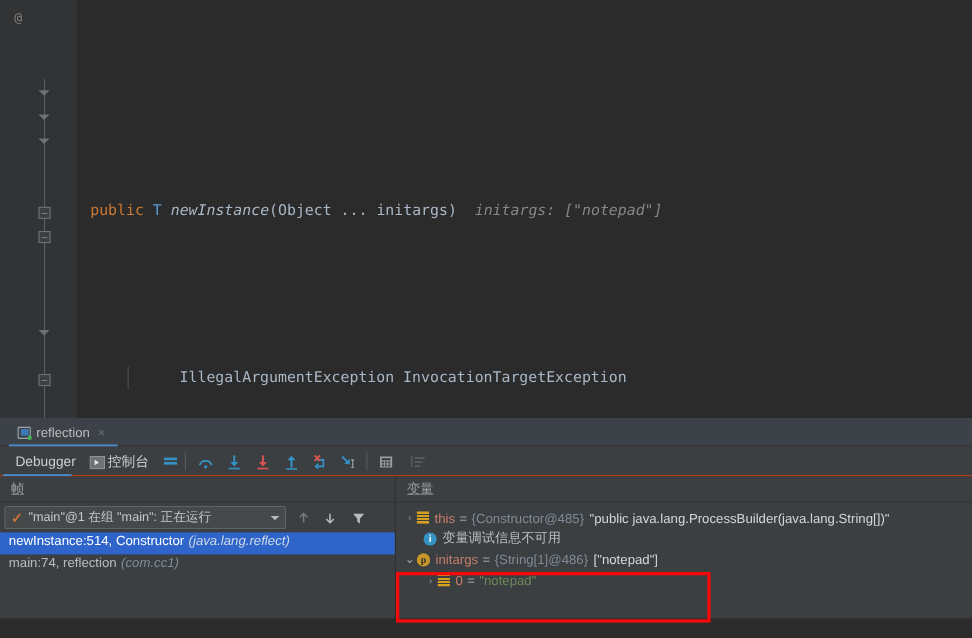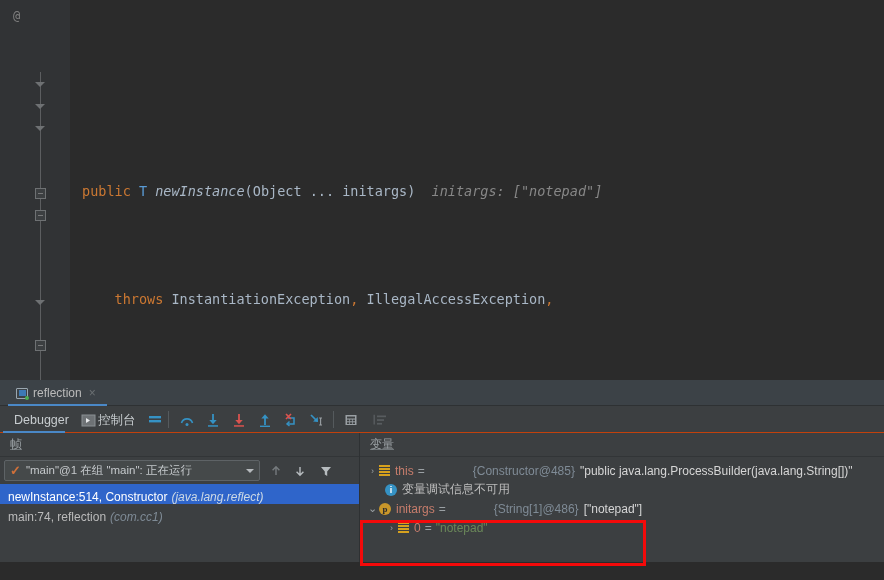--- a/index.html
+++ b/index.html
@@ -143,21 +143,21 @@
   .caret-dn {
     position:absolute; right:5px; top:8px; width:0;height:0;
     border-left:4px solid transparent;border-right:4px solid transparent;
     border-top:4px solid #b6babd;
   }
   .fr-btn { position:absolute; top:28px; width:20px; height:19px;
             display:flex;align-items:center;justify-content:center;}
 
   .frame-row {
     position:absolute; left:0; width:359px; height:20px;
-    display:flex; align-items:flex-end; padding-left:8px;
+    display:flex; align-items:flex-start; padding-left:8px;
     font-size:12px; color:#bbbbbb; white-space:nowrap;
   }
   .frame-row.sel { background:#2f65ca; color:#ffffff; }
   .frame-row .pkg { color:#7f8b96; font-style:italic; margin-left:4px; }
   .frame-row.sel .pkg { color:#cdd9e5; }
 
   
   .vrow {
     position:absolute; height:19px; display:flex; align-items:center;
     font-size:12px; color:#bbbbbb; white-space:nowrap;
@@ -177,21 +177,21 @@
     margin-right:5px; flex:0 0 auto;
     font-family:"Liberation Serif", serif;
   }
   .icon-info {
     width:12px;height:12px;border-radius:50%;background:#3592c4;
     color:#ffffff;font-size:9px;font-weight:bold;line-height:12px;text-align:center;
     margin-right:5px; flex:0 0 auto;
   }
   .vname { color:#c77d6c; }
   .veq   { color:#9aa0a4; margin:0 4px; }
-  .vref  { color:#7f8b96;margin-left:44px; }
+  .vref  { color:#7f8b96; }
   .vstr  { color:#6a8759; }
   .vwhite{ color:#d6d6d6; }
   .vinfo { color:#bdbdbd; }
 
   #redbox {
     position:absolute; left:360px; top:520px; width:286px; height:46px;
     border:3px solid #f40a0a; pointer-events:none;
   }
 </style>
 </head>
@@ -218,21 +218,20 @@
 
       
       <div class="ln" style="height:7px;overflow:hidden">
         
       </div>
 
       
       <div class="ln"><span class="kw">public</span> <span class="gen">T</span> <span class="mth">newInstance</span>(<span class="cls">Object</span> ... initargs)  <span class="hint">initargs: ["notepad"]</span></div>
 
       
-      <div class="ln">    <span class="kw">throws</span> InstantiationException<span class="kw">,</span> IllegalAccessException<span class="kw">,</span></div>
 
       
       <div class="ln"><span class="indent-guide" style="left:46px"></span>          IllegalArgumentException InvocationTargetException</div>
 
       
       
 
       
       
 

